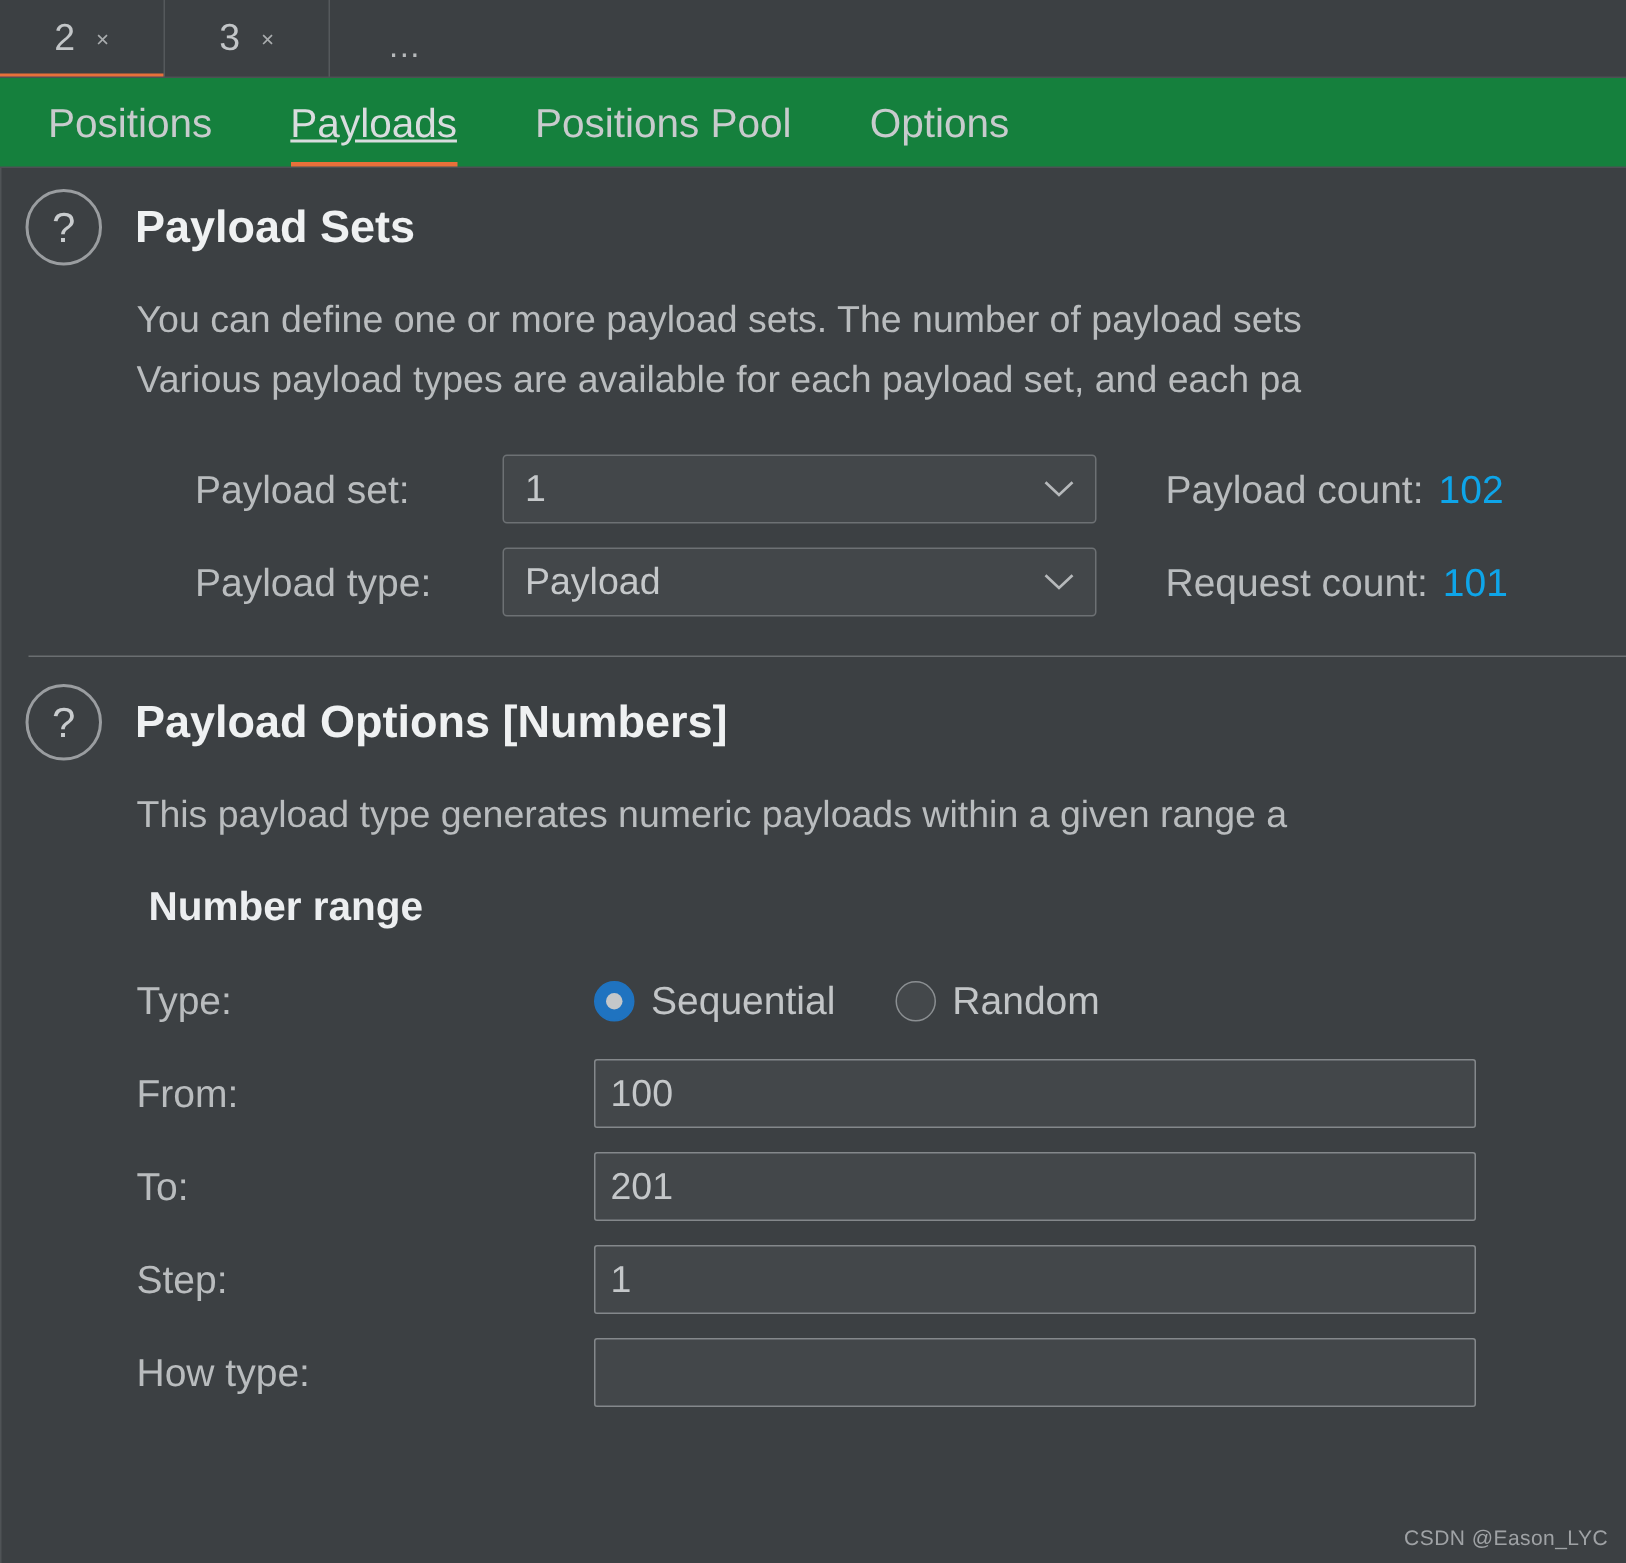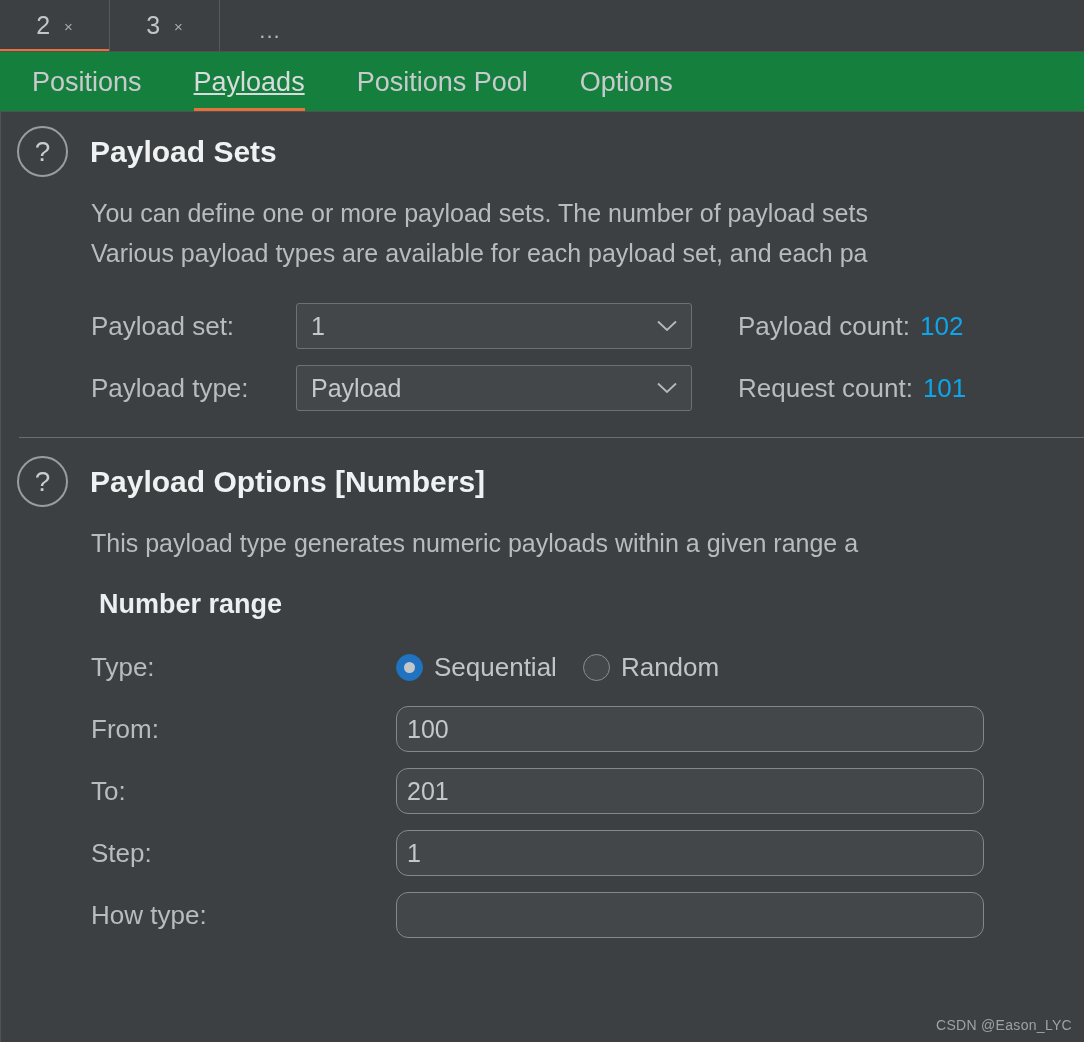--- a/index.html
+++ b/index.html
@@ -244,21 +244,21 @@
     display: flex;
     align-items: center;
     height: 62px;
   }
   .opt-label {
     font-size: 26px;
     color: #b9bcbe;
     width: 305px;
     white-space: nowrap;
   }
-  .radio-group { display: flex; align-items: center; gap: 26px; }
+  .radio-group { display: flex; align-items: center; gap: 40px; }
   .radio {
     display: flex;
     align-items: center;
     gap: 11px;
     cursor: pointer;
   }
   .radio .dot {
     width: 27px;
     height: 27px;
     border-radius: 50%;
@@ -284,21 +284,21 @@
     font-size: 26px;
     color: #c2c5c7;
     white-space: nowrap;
   }
 
   .text-input {
     width: 588px;
     height: 46px;
     background: #43474a;
     border: 1px solid #84888b;
-    border-radius: 12px;
+    border-radius: 2px;
     color: #c4c7c9;
     font-family: "Liberation Sans", sans-serif;
     font-size: 25px;
     padding: 0 10px;
     outline: none;
   }
   .text-input::placeholder { color: #888c8f; }
 
   .watermark {
     position: absolute;
@@ -354,21 +354,21 @@
           <span>?</span>
         </div>
         <div class="sec-title">Payload Sets</div>
       </div>
 
       <div class="sec-desc">
         <div class="line">You can define one or more payload sets. The number of payload sets</div>
         <div class="line">Various payload types are available for each payload set, and each pa</div>
       </div>
 
-      <div style="display:flex; align-items:flex-start;">
+      <div style="display:flex; align-items:flex-start;padding-left:39px;">
         <div class="form-grid">
           <div class="form-row">
             <div class="form-label">Payload set:</div>
             <div class="combo">
               <span class="combo-value">1</span>
               <span class="chev">
                 <svg width="20" height="11" viewBox="0 0 20 11">
                     <path d="M1 1 L10 9.5 L19 1" fill="none" stroke="#b6b9bb" stroke-width="1.8"></path>
                   </svg>
               </span>

